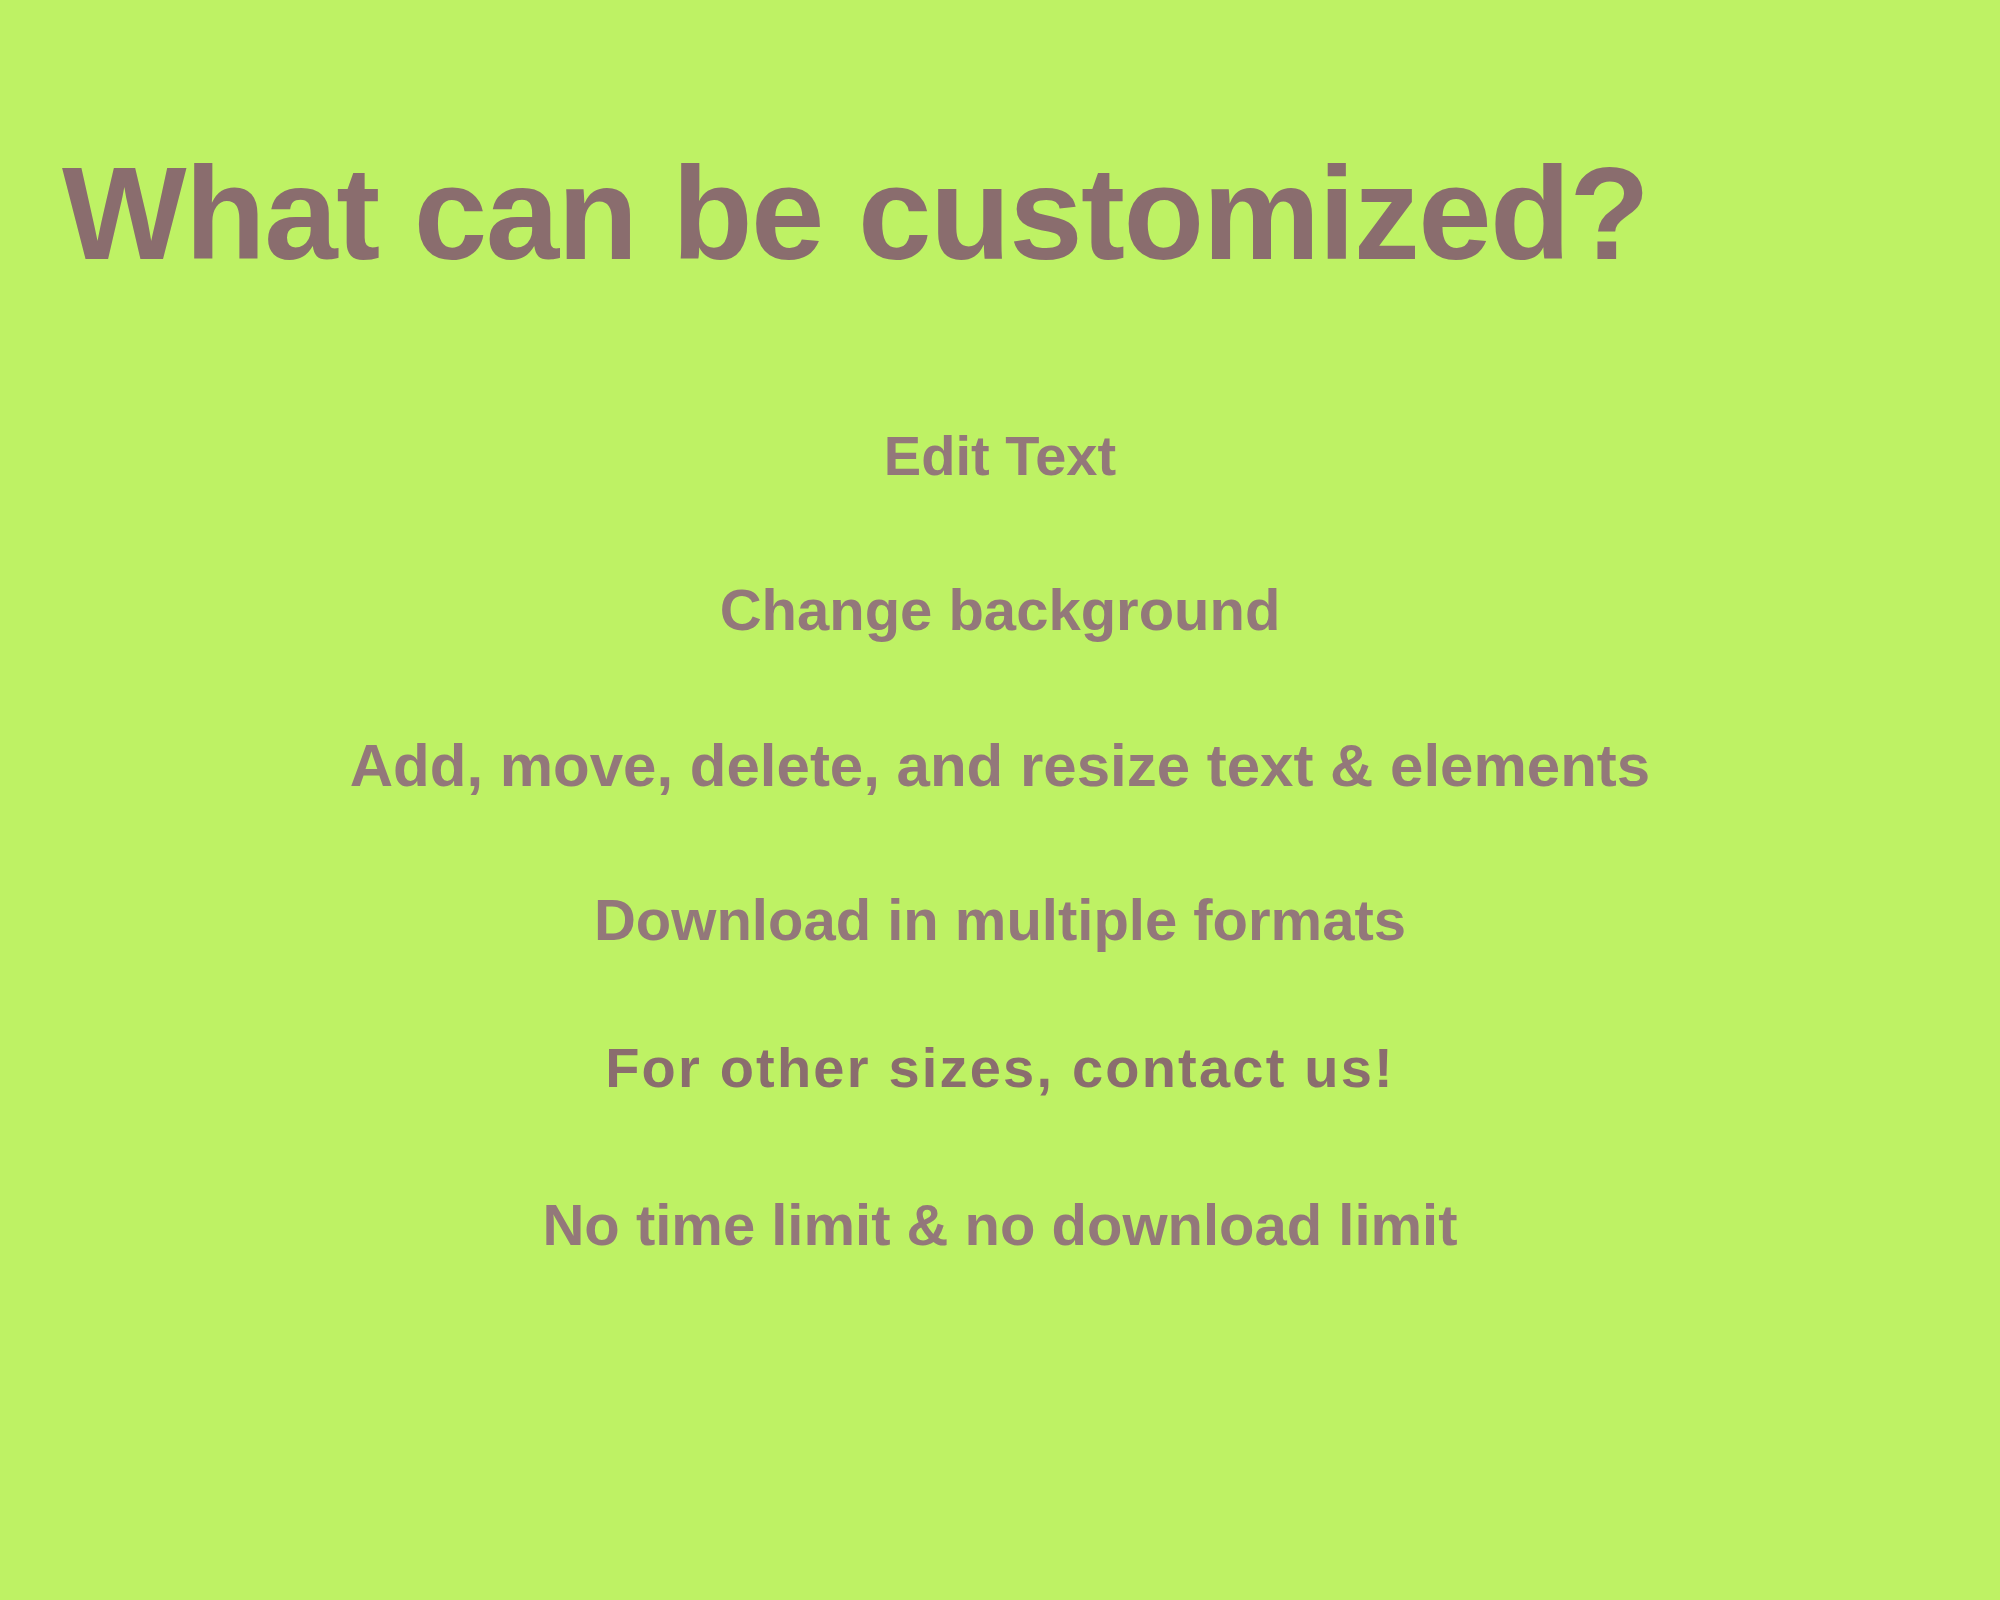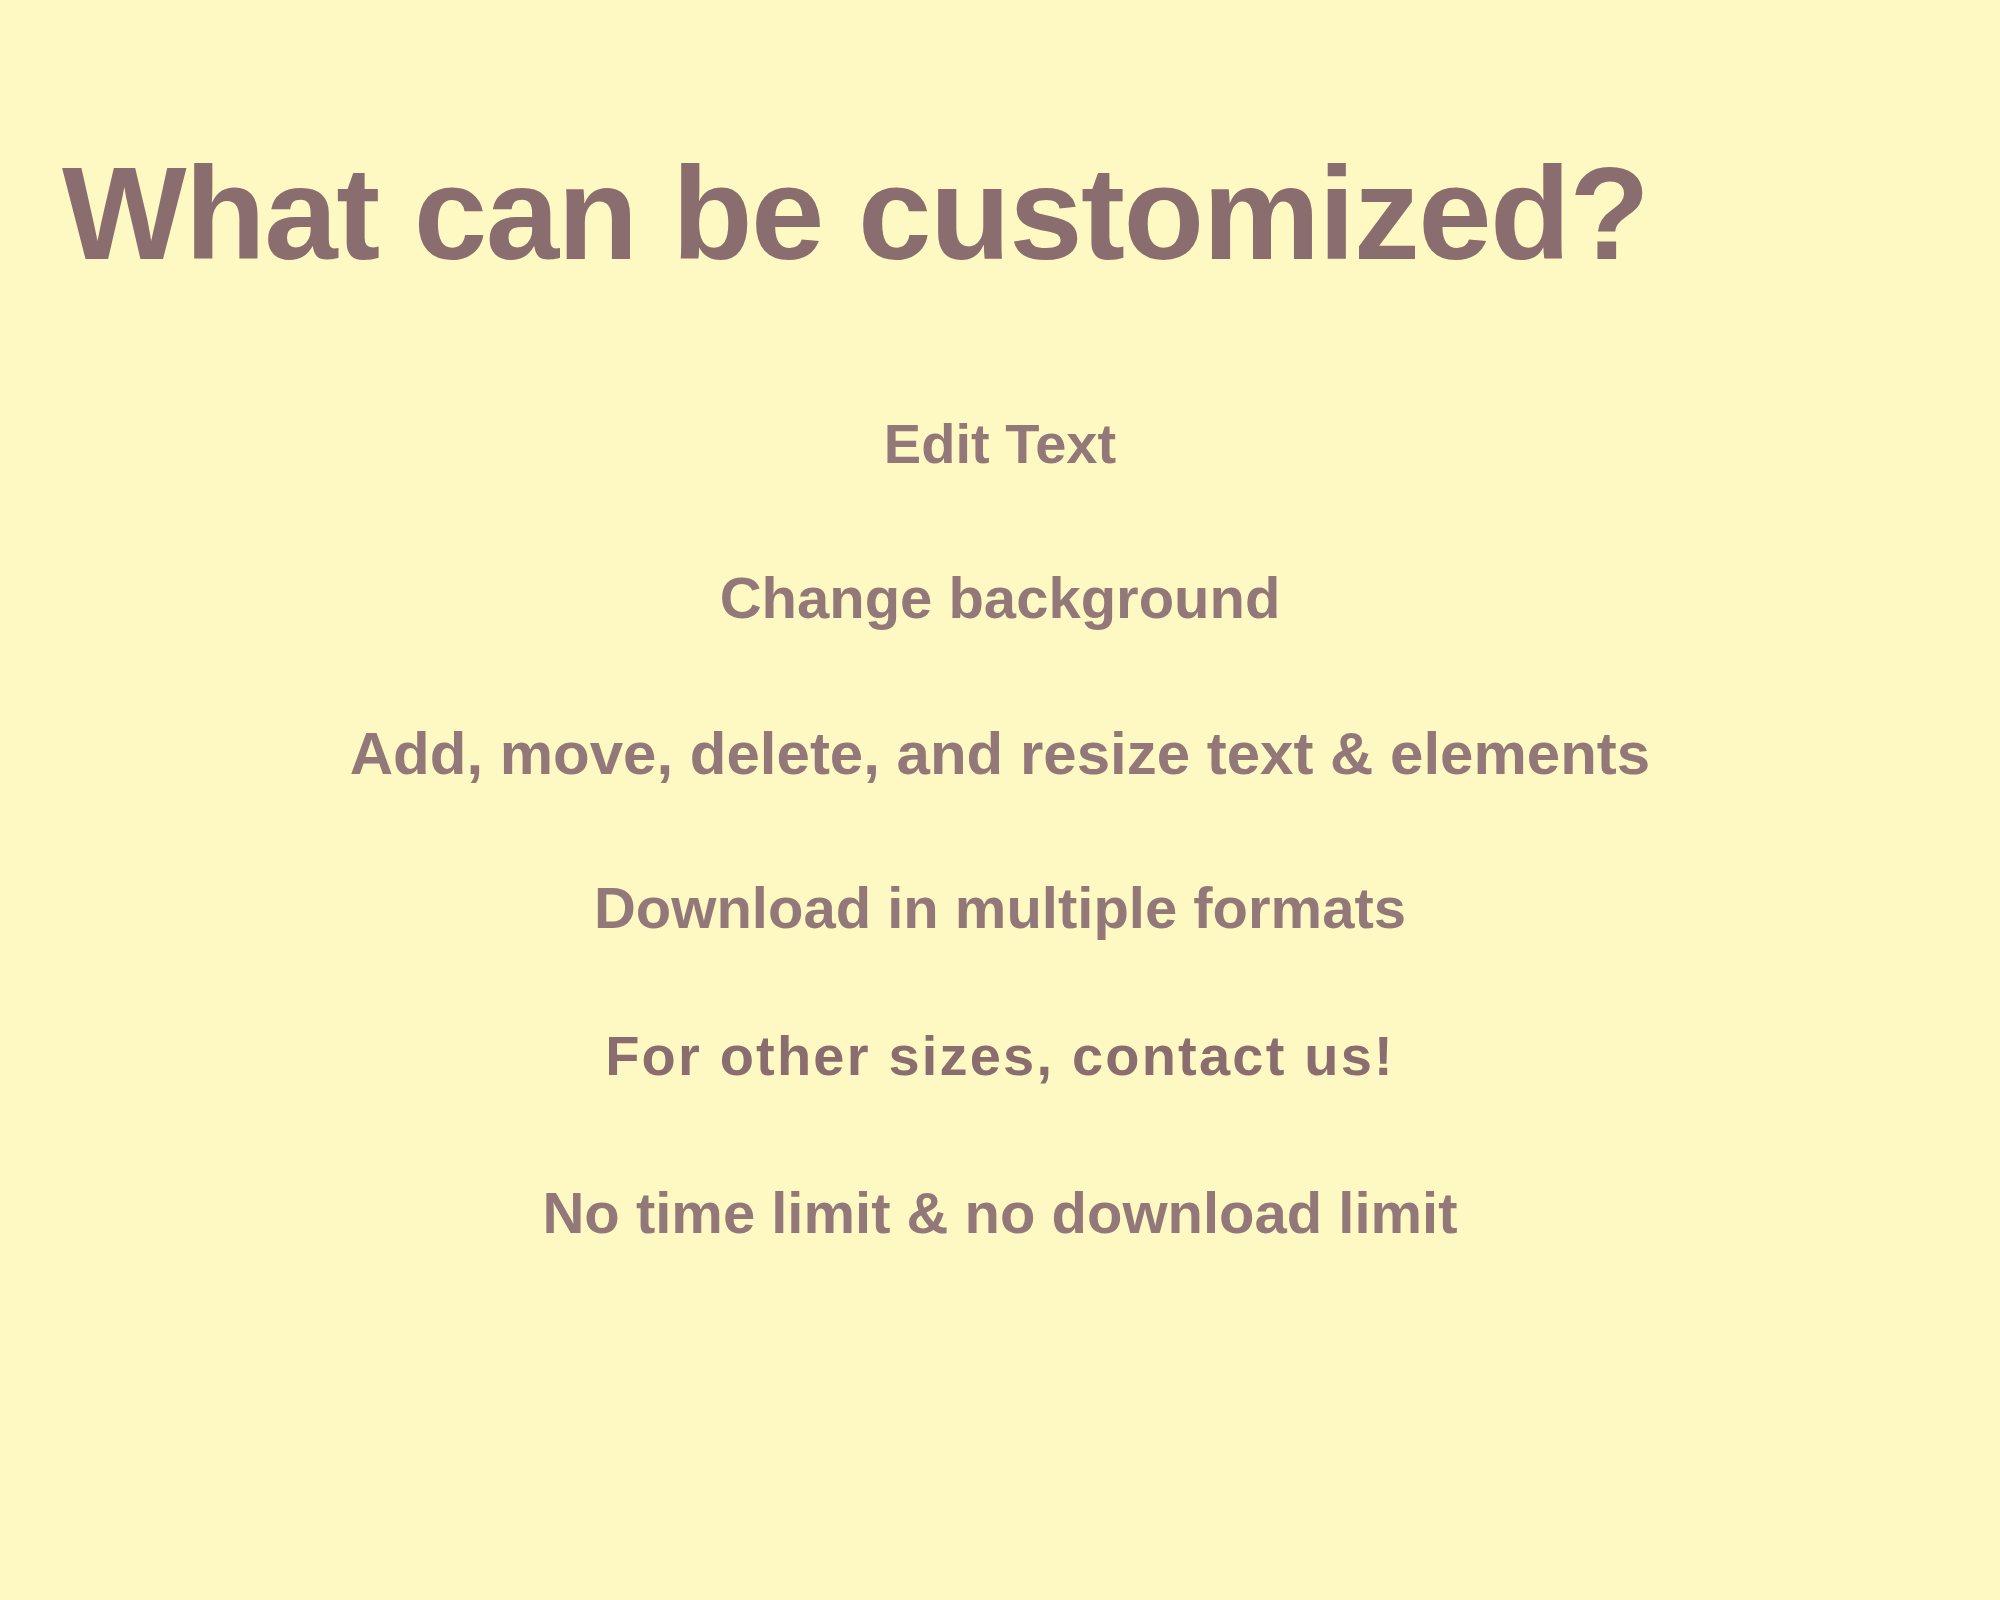--- a/index.html
+++ b/index.html
@@ -13,21 +13,21 @@
     height: 1600px;
     background: #ece1df;
     font-family: "Liberation Sans", "DejaVu Sans", sans-serif;
     overflow: hidden;
   }
 
   .slide {
     position: relative;
     width: 2000px;
     height: 1600px;
-    background: #fef9c3;
+    background: #bef264;
     box-sizing: border-box;
   }
 
   
   .slide-title {
     position: absolute;
     left: 62px;
     top: 148px;
     width: 1900px;
     margin: 0;
@@ -37,21 +37,21 @@
     letter-spacing: -1.5px;
     color: #8a6d6e;
     text-align: left;
     white-space: nowrap;
   }
 
   
   .feature-list {
     position: absolute;
     left: 0;
-    top: 386px;
+    top: 398px;
     width: 2000px;
     margin: 0;
     padding: 0;
     list-style: none;
     text-align: center;
   }
 
   .feature-item {
     display: block;
     width: 100%;

